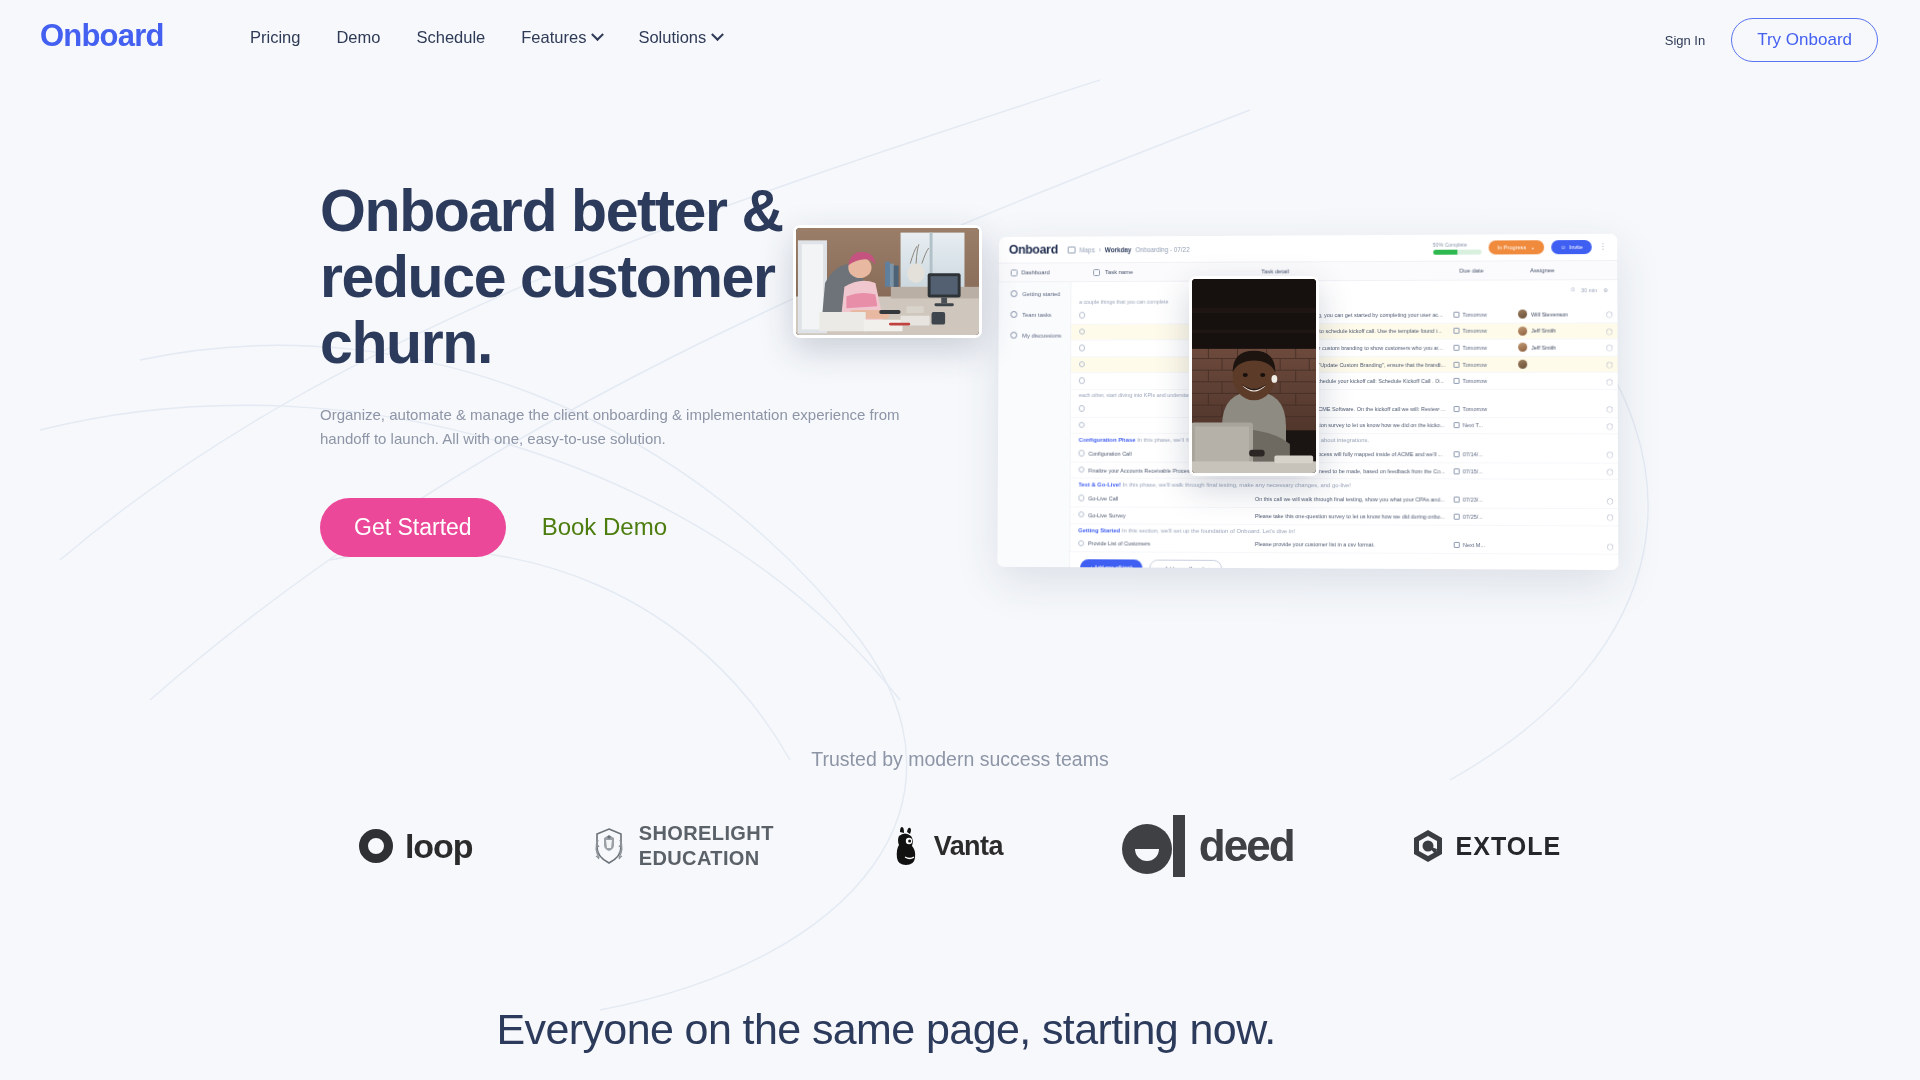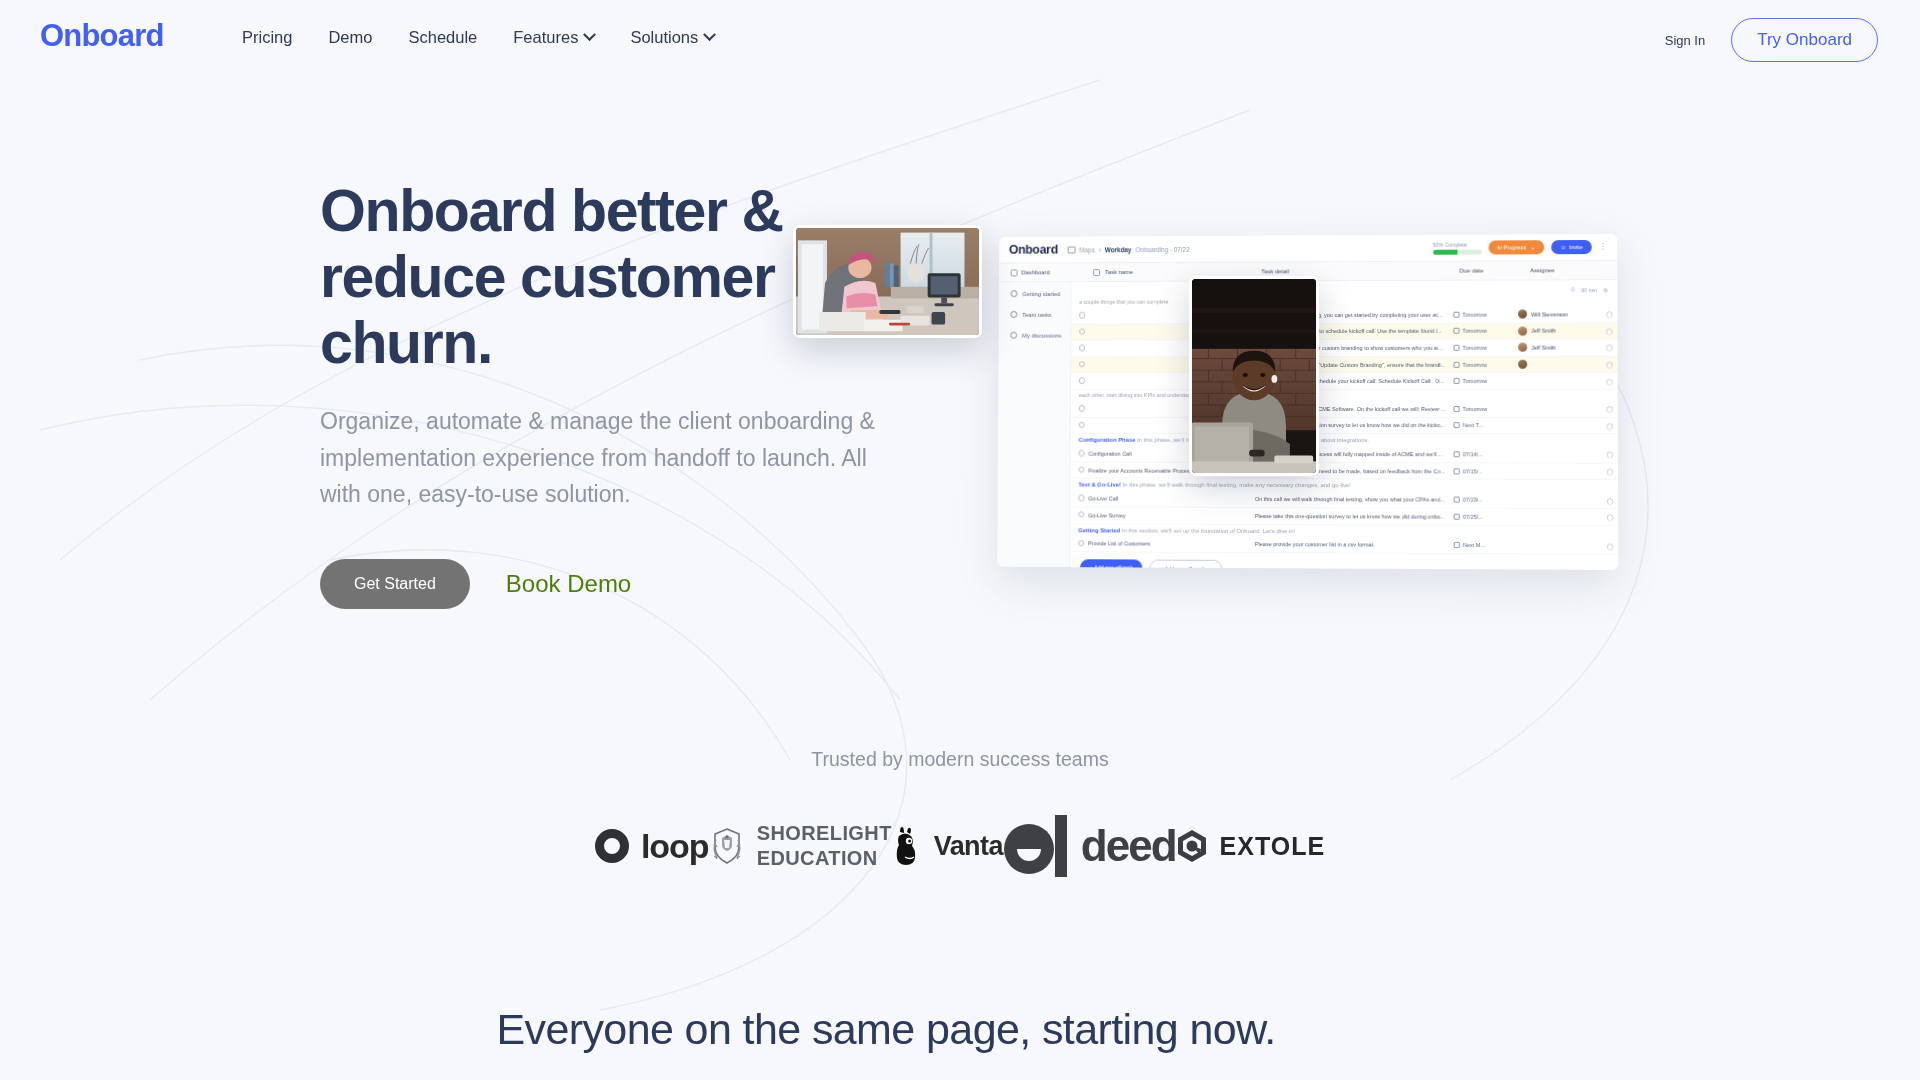--- a/index.html
+++ b/index.html
@@ -43,21 +43,21 @@
     position: absolute;
     left: 40px;
     top: 18px;
     font-size: 31px;
     font-weight: bold;
     letter-spacing: -0.8px;
     color: #4460f1;
   }
   .nav {
     position: absolute;
-    left: 224px;
+    left: 232px;
     top: 28px;
     display: flex;
     align-items: center;
     gap: 0px;
   }
   .nav-item {
     font-size: 16.5px;
     color: #2e3a56;
     padding: 0 18px;
     display: flex;
@@ -108,38 +108,38 @@
   .hero h1 {
     font-size: 59px;
     line-height: 1.12;
     font-weight: bold;
     color: #2c3a5b;
     letter-spacing: -1.4px;
     width: 580px;
   }
   .hero p {
     margin-top: 27px;
-    font-size: 23px;
+    font-size: 15px;
     line-height: 1.58;
     color: #8d95a6;
     width: 580px;
   }
   .cta-row {
     margin-top: 47px;
     display: flex;
     align-items: center;
     gap: 36px;
   }
   .btn-primary {
-    background: #737373;
+    background: #ec4899;
     color: #fff;
     border: none;
     border-radius: 999px;
     padding: 16px 34px;
-    font-size: 16px;
+    font-size: 23px;
     cursor: pointer;
   }
   .link-demo {
     color: #4d7c0f;
     font-size: 24px;
     text-decoration: none;
     cursor: pointer;
   }
 
   
@@ -417,20 +417,21 @@
     z-index: 10;
   }
   .logos {
     position: absolute;
     top: 815px;
     left: 0;
     width: 1920px;
     display: flex;
     justify-content: center;
     align-items: center;
+    gap: 118px;
     z-index: 10;
   }
   .logo-item {
     display: flex;
     align-items: center;
     gap: 12px;
     color: #2b2b2b;
   }
   .lg-loop-mark {
     width: 34px; height: 34px;

